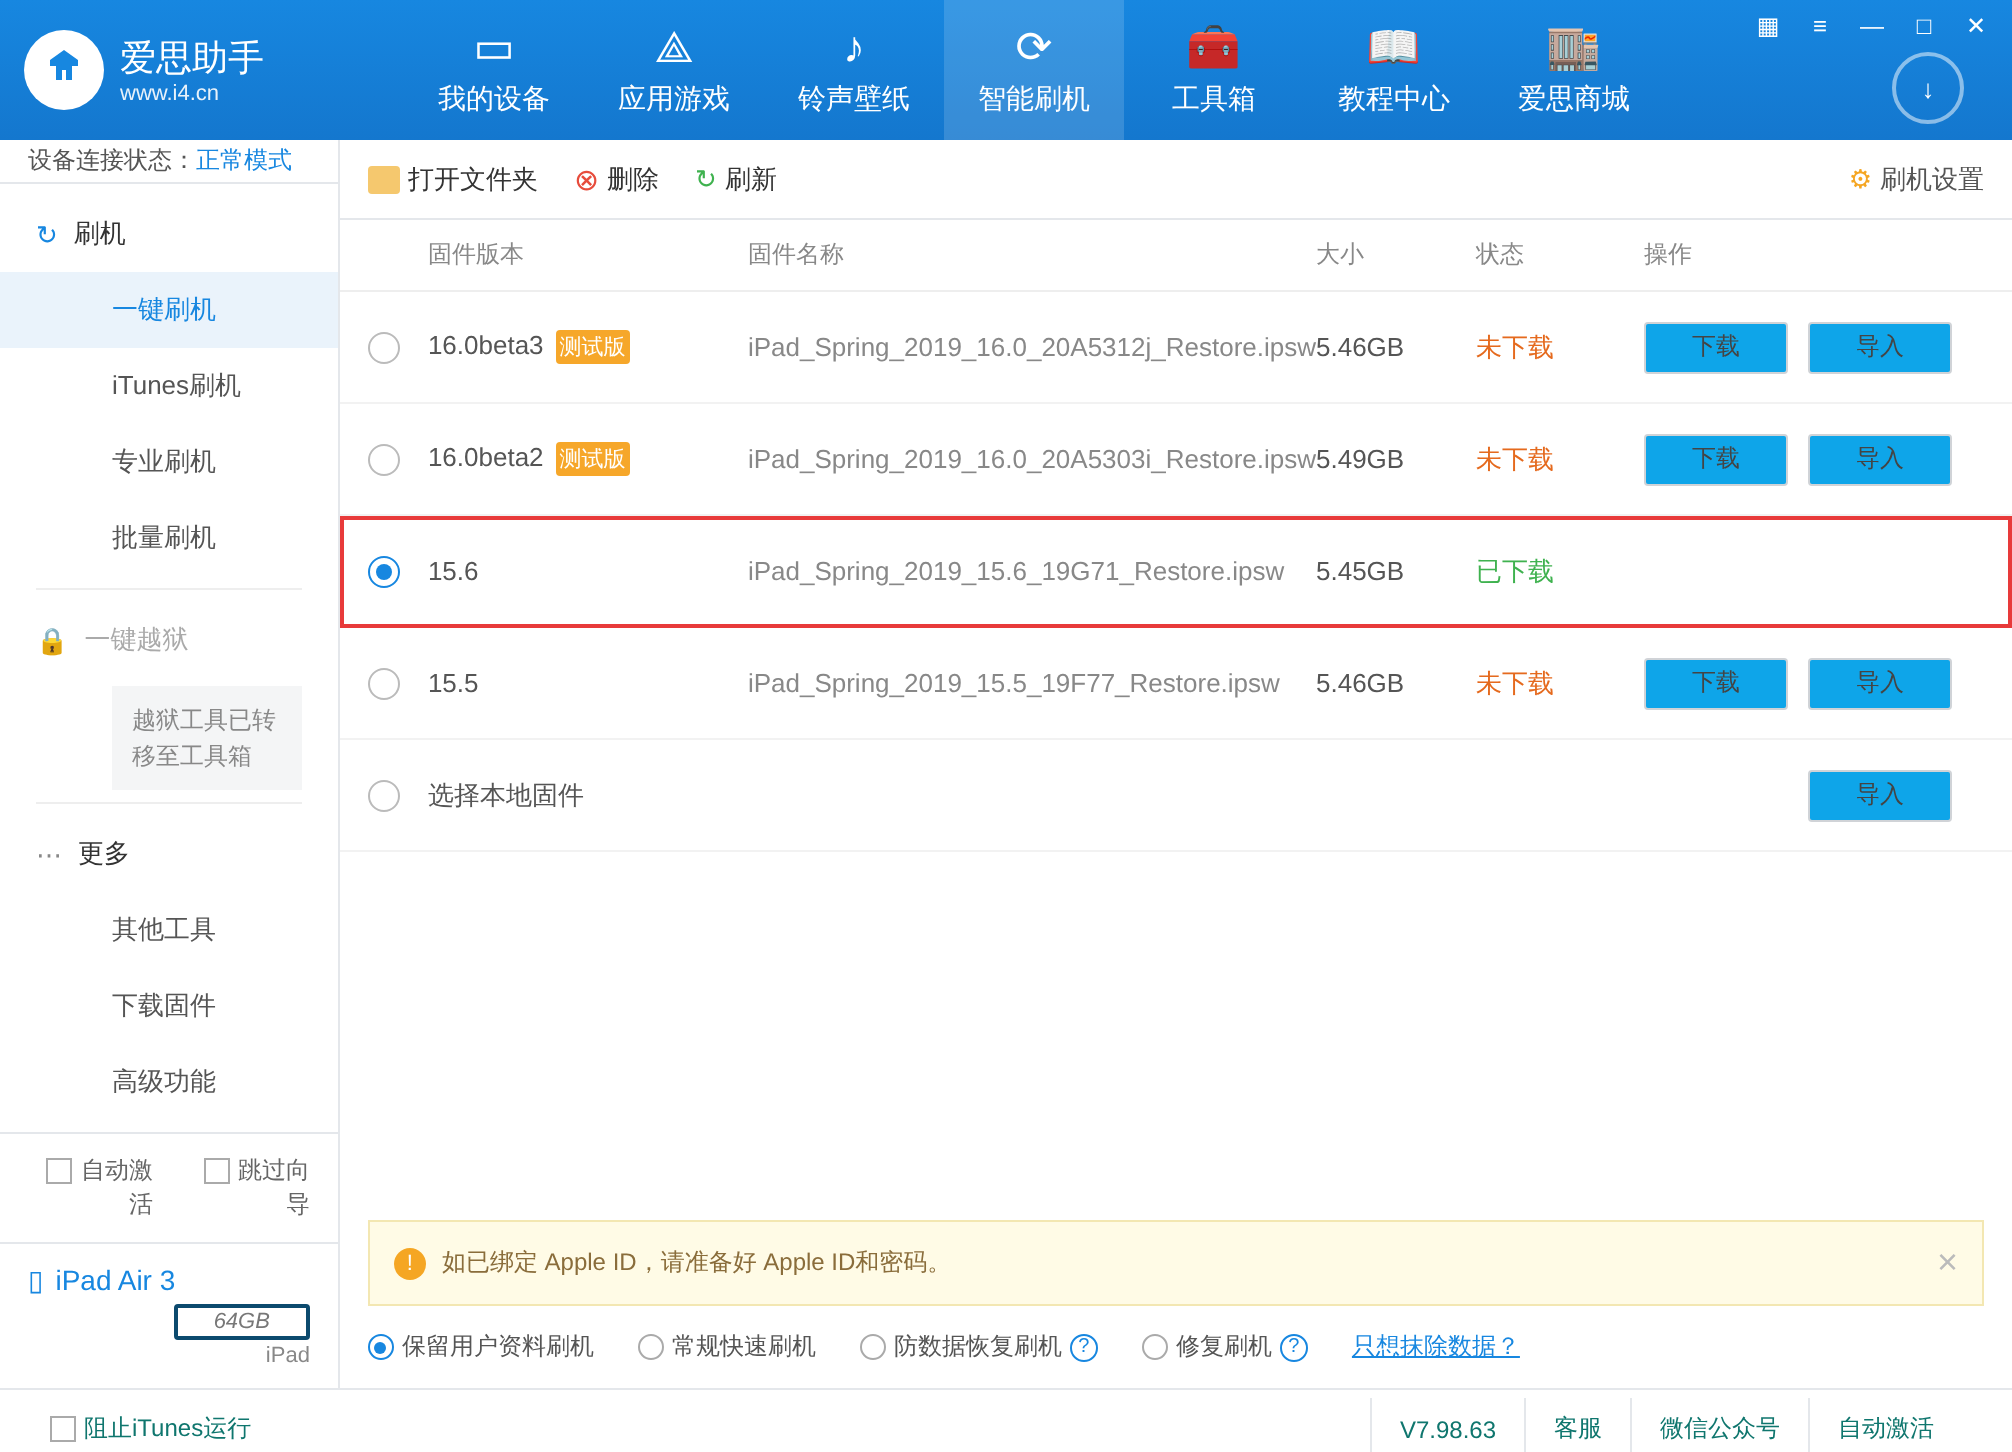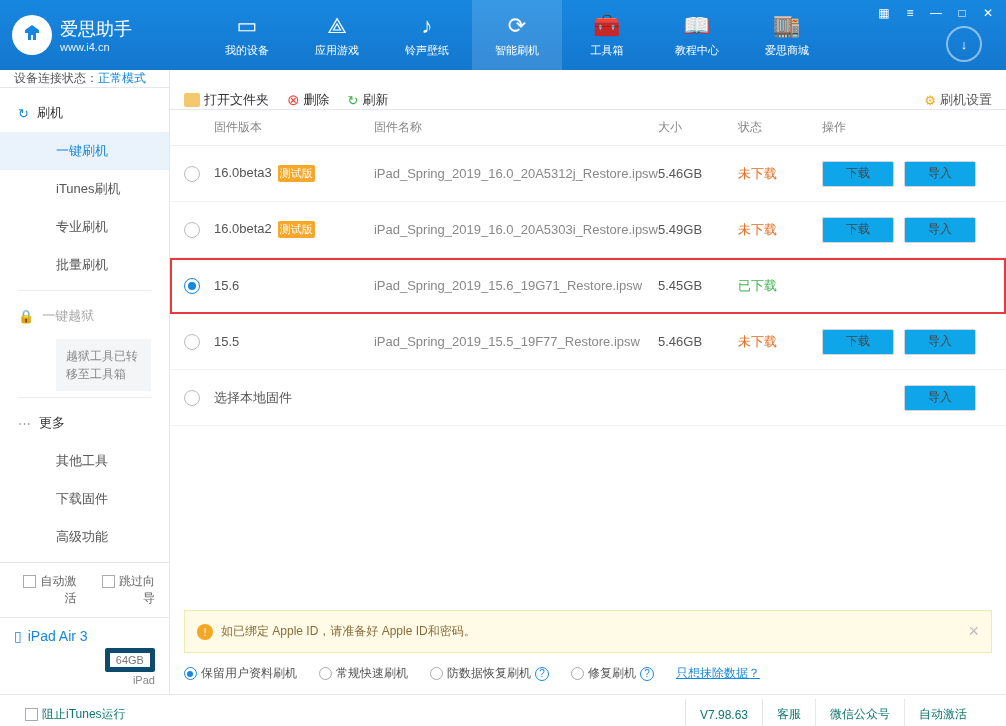--- a/index.html
+++ b/index.html
@@ -9,21 +9,21 @@
 .logo { display: flex; align-items: center; gap: 8px; width: 180px; }
 .logo-icon { width: 40px; height: 40px; border-radius: 50%; background: #fff; display: flex; align-items: center; justify-content: center; }
 .logo-text { color: #fff; }
 .logo-title { font-size: 18px; font-weight: 500; }
 .logo-url { font-size: 11px; opacity: 0.9; }
 
 .nav { display: flex; height: 70px; margin-left: 10px; }
 .nav-item { width: 90px; display: flex; flex-direction: column; align-items: center; justify-content: center; color: #fff; cursor: pointer; gap: 4px; }
 .nav-item.active { background: rgba(255,255,255,0.15); }
 .nav-icon { width: 26px; height: 26px; display: flex; align-items: center; justify-content: center; font-size: 22px; }
-.nav-label { font-size: 11px; font-family: Liberation Mono, monospace; }
+.nav-label { font-size: 14px; font-family: Liberation Mono, monospace; }
 
 .win-controls { position: absolute; top: 4px; right: 6px; display: flex; gap: 2px; }
 .win-btn { width: 24px; height: 18px; color: #fff; display: flex; align-items: center; justify-content: center; font-size: 12px; cursor: pointer; }
 .dl-circle { position: absolute; right: 24px; top: 26px; width: 36px; height: 36px; border: 2px solid rgba(255,255,255,0.5); border-radius: 50%; display: flex; align-items: center; justify-content: center; color: #fff; }
 
 .body { display: flex; height: 624px; }
 .sidebar { width: 192px; border-right: 1px solid #e4e7eb; display: flex; flex-direction: column; }
 .status-bar { height: 40px; border-bottom: 1px solid #e4e7eb; display: flex; align-items: center; padding: 0 14px; font-size: 12px; color: #555; }
 .status-normal { color: #1787e0; font-weight: 500; }
 
@@ -32,25 +32,25 @@
 .side-heading.muted { color: #aaa; }
 .side-item { padding: 10px 18px 10px 56px; font-size: 13px; color: #555; cursor: pointer; }
 .side-item.active { background: #eaf3fb; color: #1787e0; }
 .side-note { margin: 4px 18px 4px 56px; padding: 8px 10px; background: #f4f5f6; font-size: 12px; color: #888; line-height: 1.5; }
 .side-divider { height: 1px; background: #eee; margin: 6px 18px; }
 
 .side-bottom { margin-top: auto; border-top: 1px solid #e4e7eb; text-align: right; }
 .side-check-row { display: flex; align-items: center; padding: 10px 14px; gap: 16px; font-size: 12px; color: #666; }
 .device-info { border-top: 1px solid #e4e7eb; padding: 10px 14px; }
 .device-name { color: #1787e0; font-size: 14px; display: flex; align-items: center; gap: 6px; }
-.capacity-badge { display: inline-block; border: 5px solid #0c4a6e; border-radius: 2px; padding: 1px 6px; font-size: 11px; color: #777; margin-top: 4px; }
+.capacity-badge { display: inline-block; border: 2px solid #0c4a6e; border-radius: 2px; padding: 1px 18px; font-size: 11px; color: #777; margin-top: 4px; font-style: italic; }
 .device-type { font-size: 11px; color: #888; margin-top: 2px; }
 
 .main { flex: 1; display: flex; flex-direction: column; }
-.toolbar { height: 40px; border-bottom: 1px solid #e4e7eb; display: flex; align-items: flex-end; padding: 0 14px; gap: 18px; font-size: 13px; color: #333; }
+.toolbar { height: 40px; border-bottom: 1px solid #e4e7eb; display: flex; align-items: center; padding: 0 14px; gap: 18px; font-size: 13px; color: #333; }
 .tool-btn { display: flex; align-items: center; gap: 4px; cursor: pointer; }
 .tool-btn.right { margin-left: auto; color: #f5a623; }
 .folder-icon { width: 16px; height: 14px; background: #f5c86e; border-radius: 2px; }
 
 .table-header { height: 36px; display: flex; align-items: center; padding: 0 14px; color: #888; font-size: 12px; border-bottom: 1px solid #eee; }
 .col-radio { width: 30px; }
 .col-version { width: 160px; }
 .col-name { flex: 1; }
 .col-size { width: 80px; }
 .col-status { width: 84px; }

